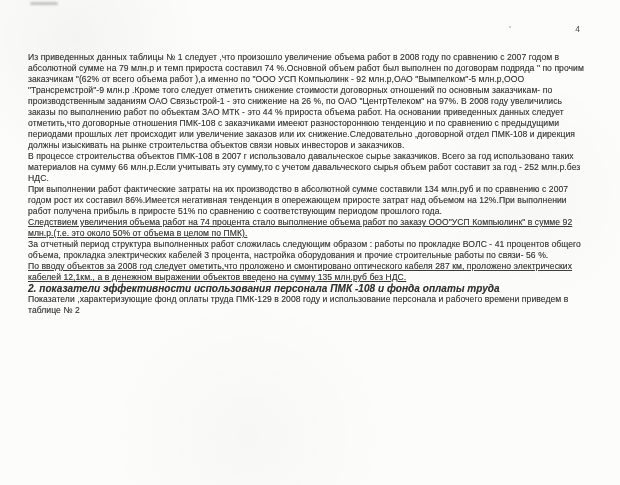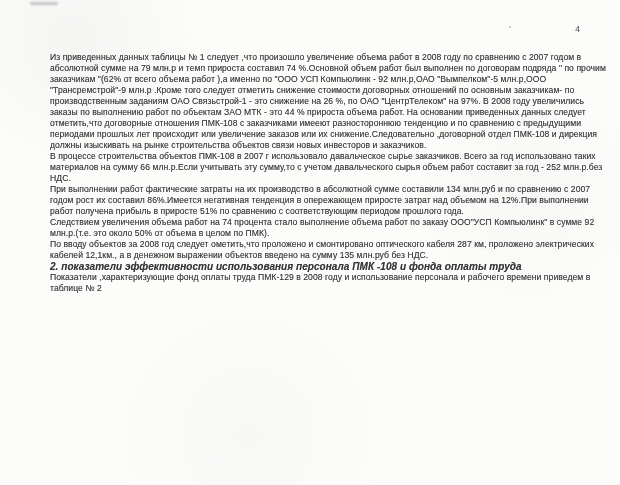--- a/index.html
+++ b/index.html
@@ -45,33 +45,33 @@
   }
   .page-number {
     position: absolute;
     top: 24px;
     right: 40px;
     font-size: 8.5px;
     color: #4a4a4a;
   }
   .content {
     position: absolute;
-    left: 50px;
+    left: 28px;
     top: 52px;
     width: 560px;
     font-size: 8.6px;
     line-height: 11px;
     letter-spacing: 0.05px;
     text-shadow: 0 0 0.3px rgba(60,60,60,0.55);
   }
   .content p {
     margin: 0;
   }
   .gap-sm { margin-top: 10px; }
-  .gap-md { margin-top: 12px; }
+  .gap-md { margin-top: 12px; text-decoration: underline; }
   .heading {
     font-weight: bold;
     font-style: italic;
     margin-top: 26px;
     font-size: 10px;
     color: #363636;
   }
   .closing { margin-top: 17px; }
 </style>
 </head>
@@ -81,16 +81,17 @@
 <div class="smudge"></div>
 <div class="speck-1"></div>
 
 <div class="page-number">4</div>
 
 <div class="content">
   <p>Из приведенных данных таблицы № 1 следует ,что произошло увеличение  объема работ  в 2008 году  по сравнению с 2007 годом в абсолютной сумме на  79 млн.р и темп прироста составил  74 %.Основной объем  работ был выполнен по  договорам подряда " по прочим заказчикам "(62% от всего объема работ ),а именно по "ООО УСП Компьюлинк - 92 млн.р,ОАО "Вымпелком"-5 млн.р,ООО "Трансремстрой"-9 млн.р .Кроме того следует отметить снижение  стоимости договорных отношений по основным заказчикам-  по производственным заданиям ОАО Связьстрой-1 - это снижение на 26 %, по ОАО "ЦентрТелеком" на  97%. В 2008 году увеличились заказы по выполнению работ по объектам ЗАО МТК  -  это  44 % прироста объема работ.  На основании приведенных данных следует отметить,что  договорные отношения ПМК-108 с заказчиками имееют разностороннюю тенденцию и по сравнению с предыдущими периодами прошлых лет   происходит или увеличение заказов или их снижение.Следовательно ,договорной отдел ПМК-108 и дирекция должны изыскивать  на рынке строительства объектов связи новых инвесторов и заказчиков.</p>
   <p>В процессе строительства объектов ПМК-108 в 2007 г использовало давальческое сырье заказчиков. Всего за год использовано таких материалов на сумму 66 млн.р.Если учитывать эту сумму,то  с учетом давальческого сырья  объем работ составит за год  - 252 млн.р.без НДС.</p>
   <p class="gap-sm">При выполнении работ фактические затраты на их производство  в абсолютной сумме  составили 134 млн.руб  и по сравнению с 2007 годом  рост их составил 86%.Имеется негативная тенденция в опережающем приросте затрат над объемом на 12%.При выполнении работ получена прибыль в приросте 51% по сравнению с соответствующим периодом прошлого года.</p>
   <p class="gap-md">Следствием увеличения объема работ на 74 процента  стало выполнение объема работ по заказу ООО"УСП Компьюлинк" в сумме 92 млн.р.(т.е. это около 50% от объема в целом по ПМК).</p>
+  <p>За отчетный период   структура выполненных работ сложилась следующим образом :  работы по прокладке ВОЛС - 41 процентов общего объема, прокладка электрических кабелей 3 процента, настройка оборудования и прочие строительные работы по связи- 56 %.</p>
   <p class="gap-md">По вводу объектов за 2008 год следует ометить,что проложено и смонтировано оптического кабеля  287 км, проложено электрических кабелей 12,1км., а в денежном выражении объектов введено на сумму 135 млн.руб без НДС.</p>
   <p class="heading">2. показатели эффективности  использования персонала ПМК -108 и  фонда оплаты труда</p>
   <p class="closing">Показатели ,характеризующие фонд оплаты труда ПМК-129 в 2008 году и использование персонала и рабочего времени приведем в таблице № 2</p>
 </div>
 
 </body></html>

